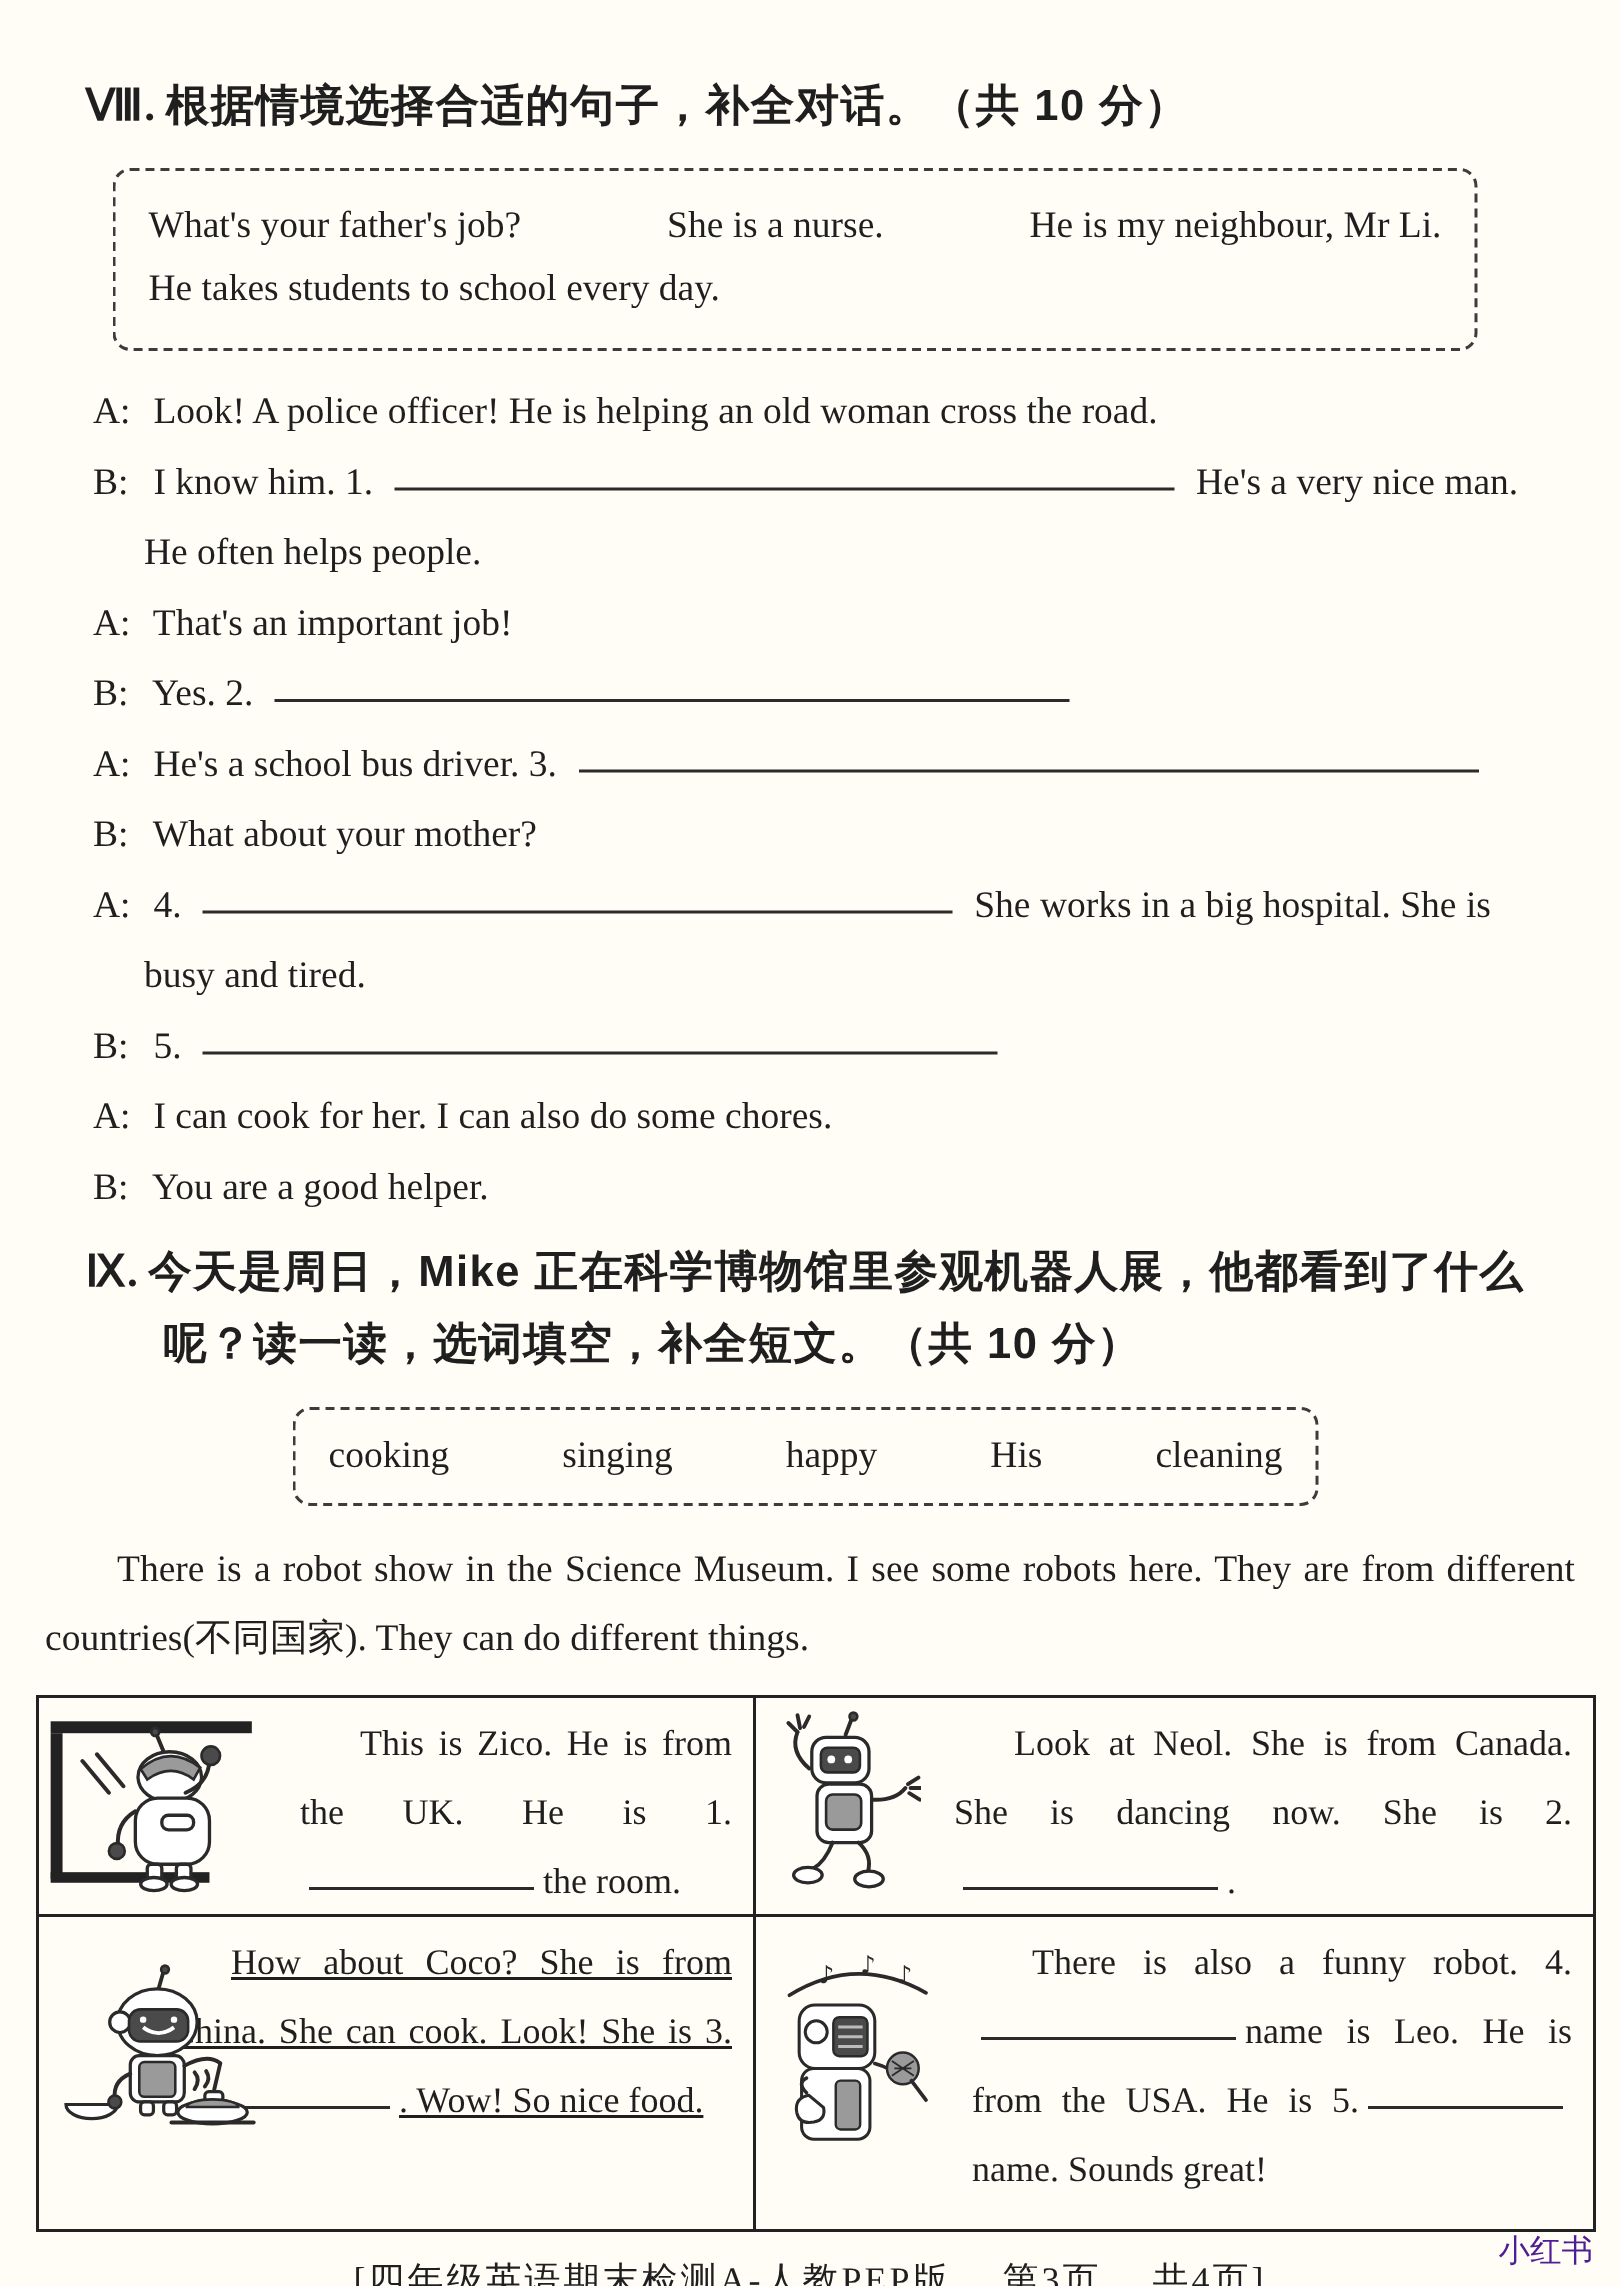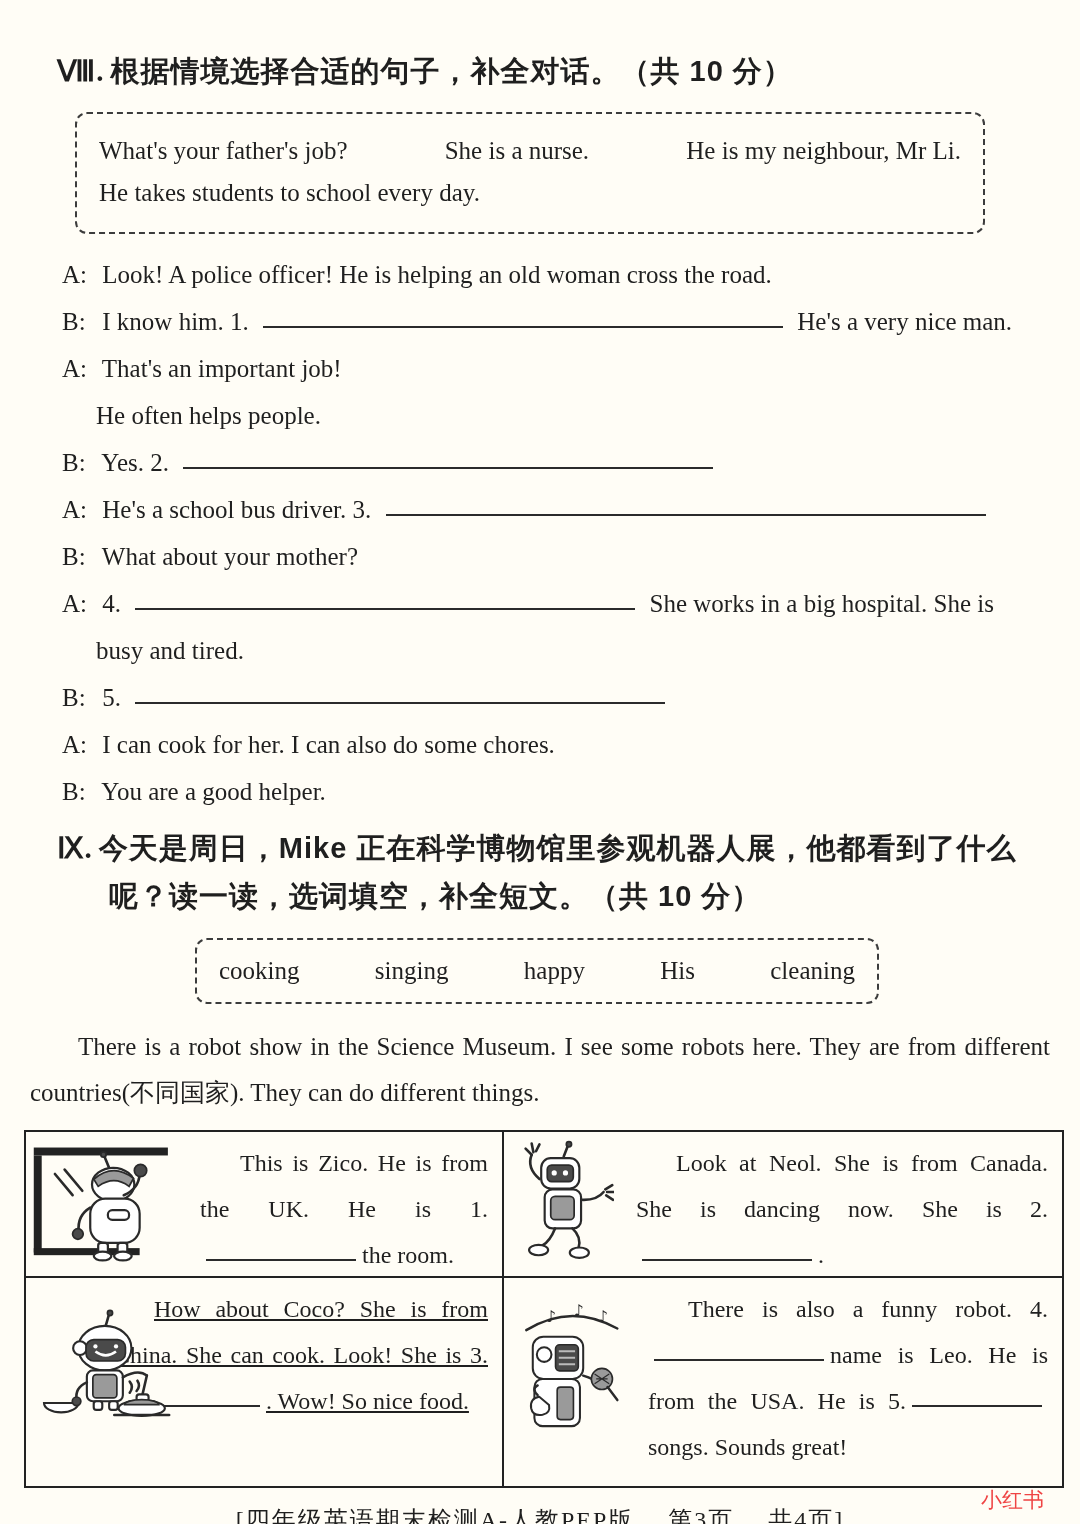--- a/index.html
+++ b/index.html
@@ -81,22 +81,22 @@
   .rb{stroke:#2a2a2a;stroke-width:3;fill:none;stroke-linecap:round;stroke-linejoin:round;}
   .rbf{stroke:#2a2a2a;stroke-width:2.5;fill:#fff;}
   .rbd{stroke:#2a2a2a;stroke-width:2;fill:#4a4a4a;}
   .rbg{stroke:#2a2a2a;stroke-width:2;fill:#9a9a9a;}
   
   .footer{
     margin-top:16px;text-align:center;
     font-size:24px;letter-spacing:2px;
   }
   .watermark{
-    position:absolute;right:36px;bottom:10px;
-    color:#ef4444;font-size:21px;
+    position:absolute;right:18px;bottom:10px;
+    color:#4c1d95;font-size:21px;
     font-family:Liberation Serif, serif;
   }
 </style>
 </head>
 <body>
 
 <div class="page">
 
   <div class="sec-head">
     <span class="num">Ⅷ.</span><span>根据情境选择合适的句子，补全对话。（共 10 分）</span>
@@ -117,26 +117,26 @@
     <div class="dline">
       <span class="spk">A:</span>
       <span>Look! A police officer! He is helping an old woman cross the road.</span>
     </div>
     <div class="dline">
       <span class="spk">B:</span>
       <span>I know him.  1.</span>
       <span class="blank bw520"></span>
       <span>He's a very nice man.</span>
     </div>
-    <div class="dline">
-      <span class="spk">A:</span>
-      <span>That's an important job!</span>
-    </div>
     <div class="dline cont">
       <span>He often helps people.</span>
+    </div>
+    <div class="dline">
+      <span class="spk">A:</span>
+      <span>That's an important job!</span>
     </div>
     <div class="dline">
       <span class="spk">B:</span>
       <span>Yes.  2.</span>
       <span class="blank bw530"></span>
     </div>
     <div class="dline">
       <span class="spk">A:</span>
       <span>He's a school bus driver.  3.</span>
       <span class="blank bw600"></span>
@@ -288,21 +288,21 @@
           <circle class="rbg" cx="113" cy="96" r="13"></circle>
           <path d="M104 90 l18 12 M104 102 l18 -12 M106 96 h14" stroke="#2a2a2a" stroke-width="1.5"></path>
           <line class="rb" x1="120" y1="106" x2="132" y2="122"></line>
           <rect class="rbf" x="30" y="96" width="56" height="58" rx="10"></rect>
           <rect class="rbg" x="58" y="106" width="20" height="40" rx="4"></rect>
           <path class="rbf" d="M36 118 q-12 2 -10 14 q2 10 14 8 q10 -2 8 -12 z"></path>
           <path class="rb" d="M34 116 q-8 -8 0 -12" stroke-width="2.5"></path>
         </svg>
       </span>
       <div class="txt">
-        <span>There is also a funny robot.  4.</span><span class="cblank cw170"></span><span>name is Leo.  He is from the USA.  He is 5.</span><span class="cblank cw130"></span><span>songs.  Sounds great!</span>
+        <span>There is also a funny robot.  4.</span><span class="cblank cw170"></span><span>name is Leo.  He is from the USA.  He is 5.</span><span class="cblank cw130"></span><span>name.  Sounds great!</span>
       </div>
     </div>
 
   </div>
 
   <div class="footer">[四年级英语期末检测A-人教PEP版　 第3页 　共4页]</div>
 
   <div class="watermark">小红书</div>
 
 </div>

